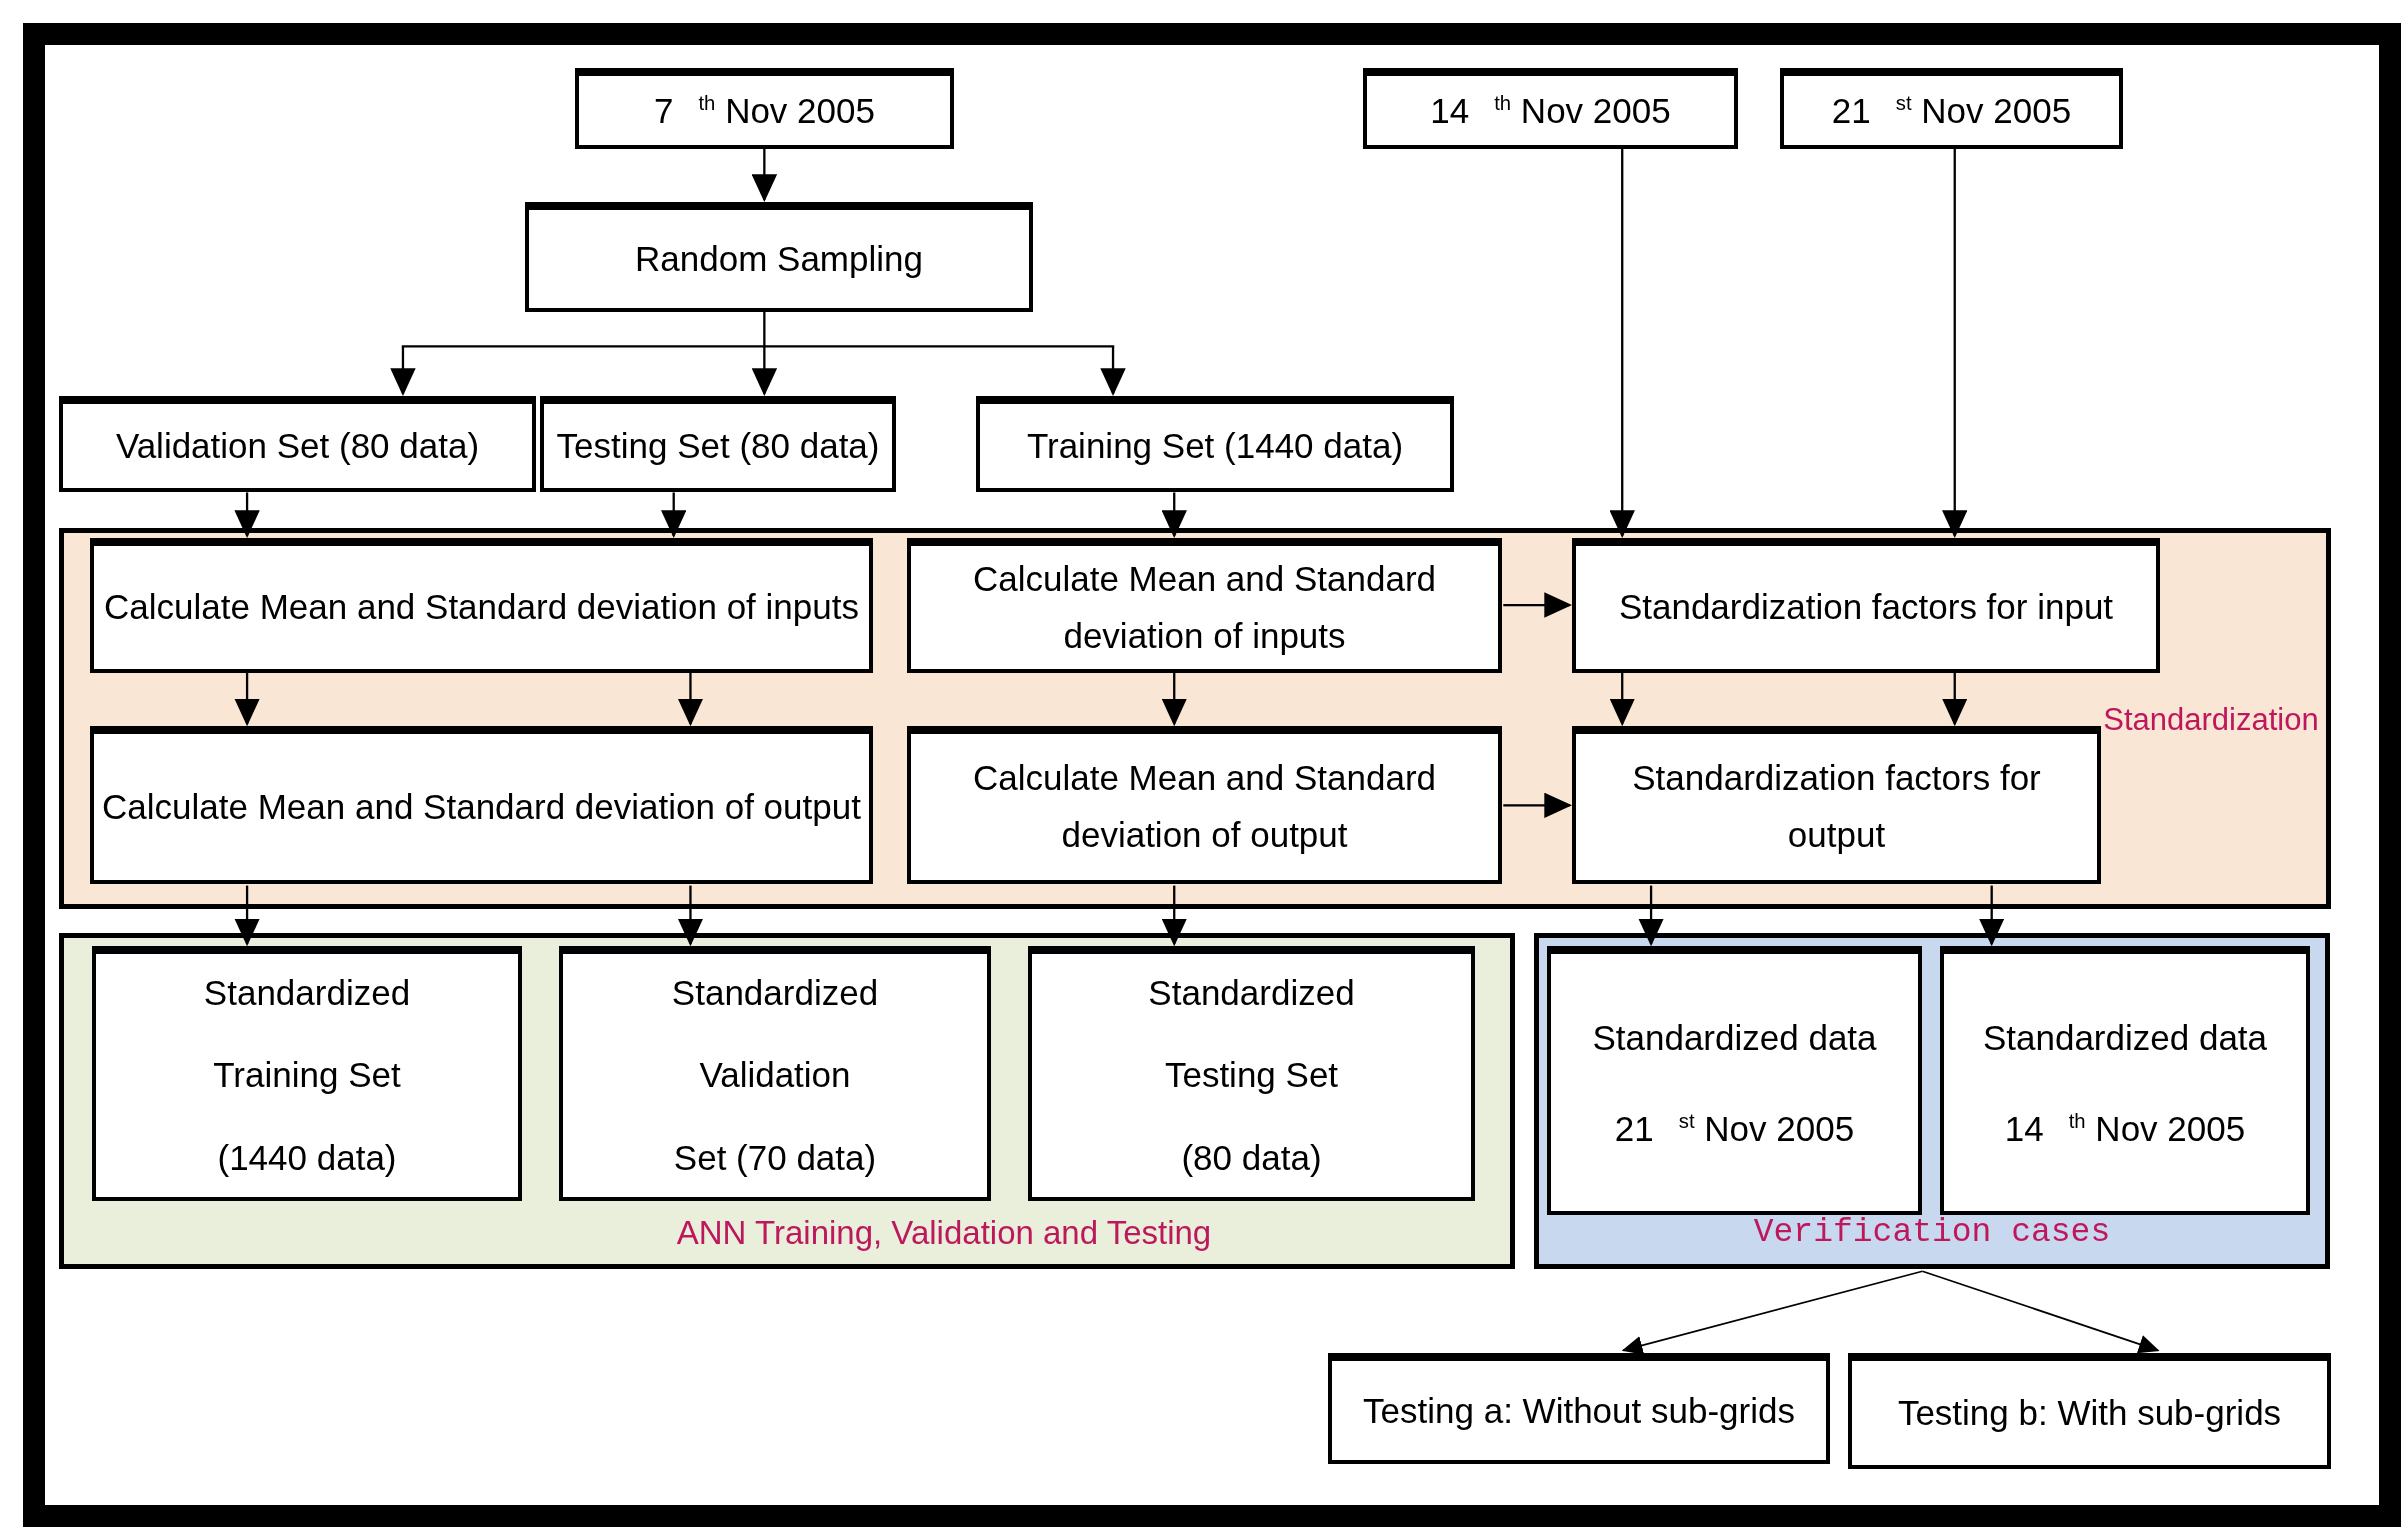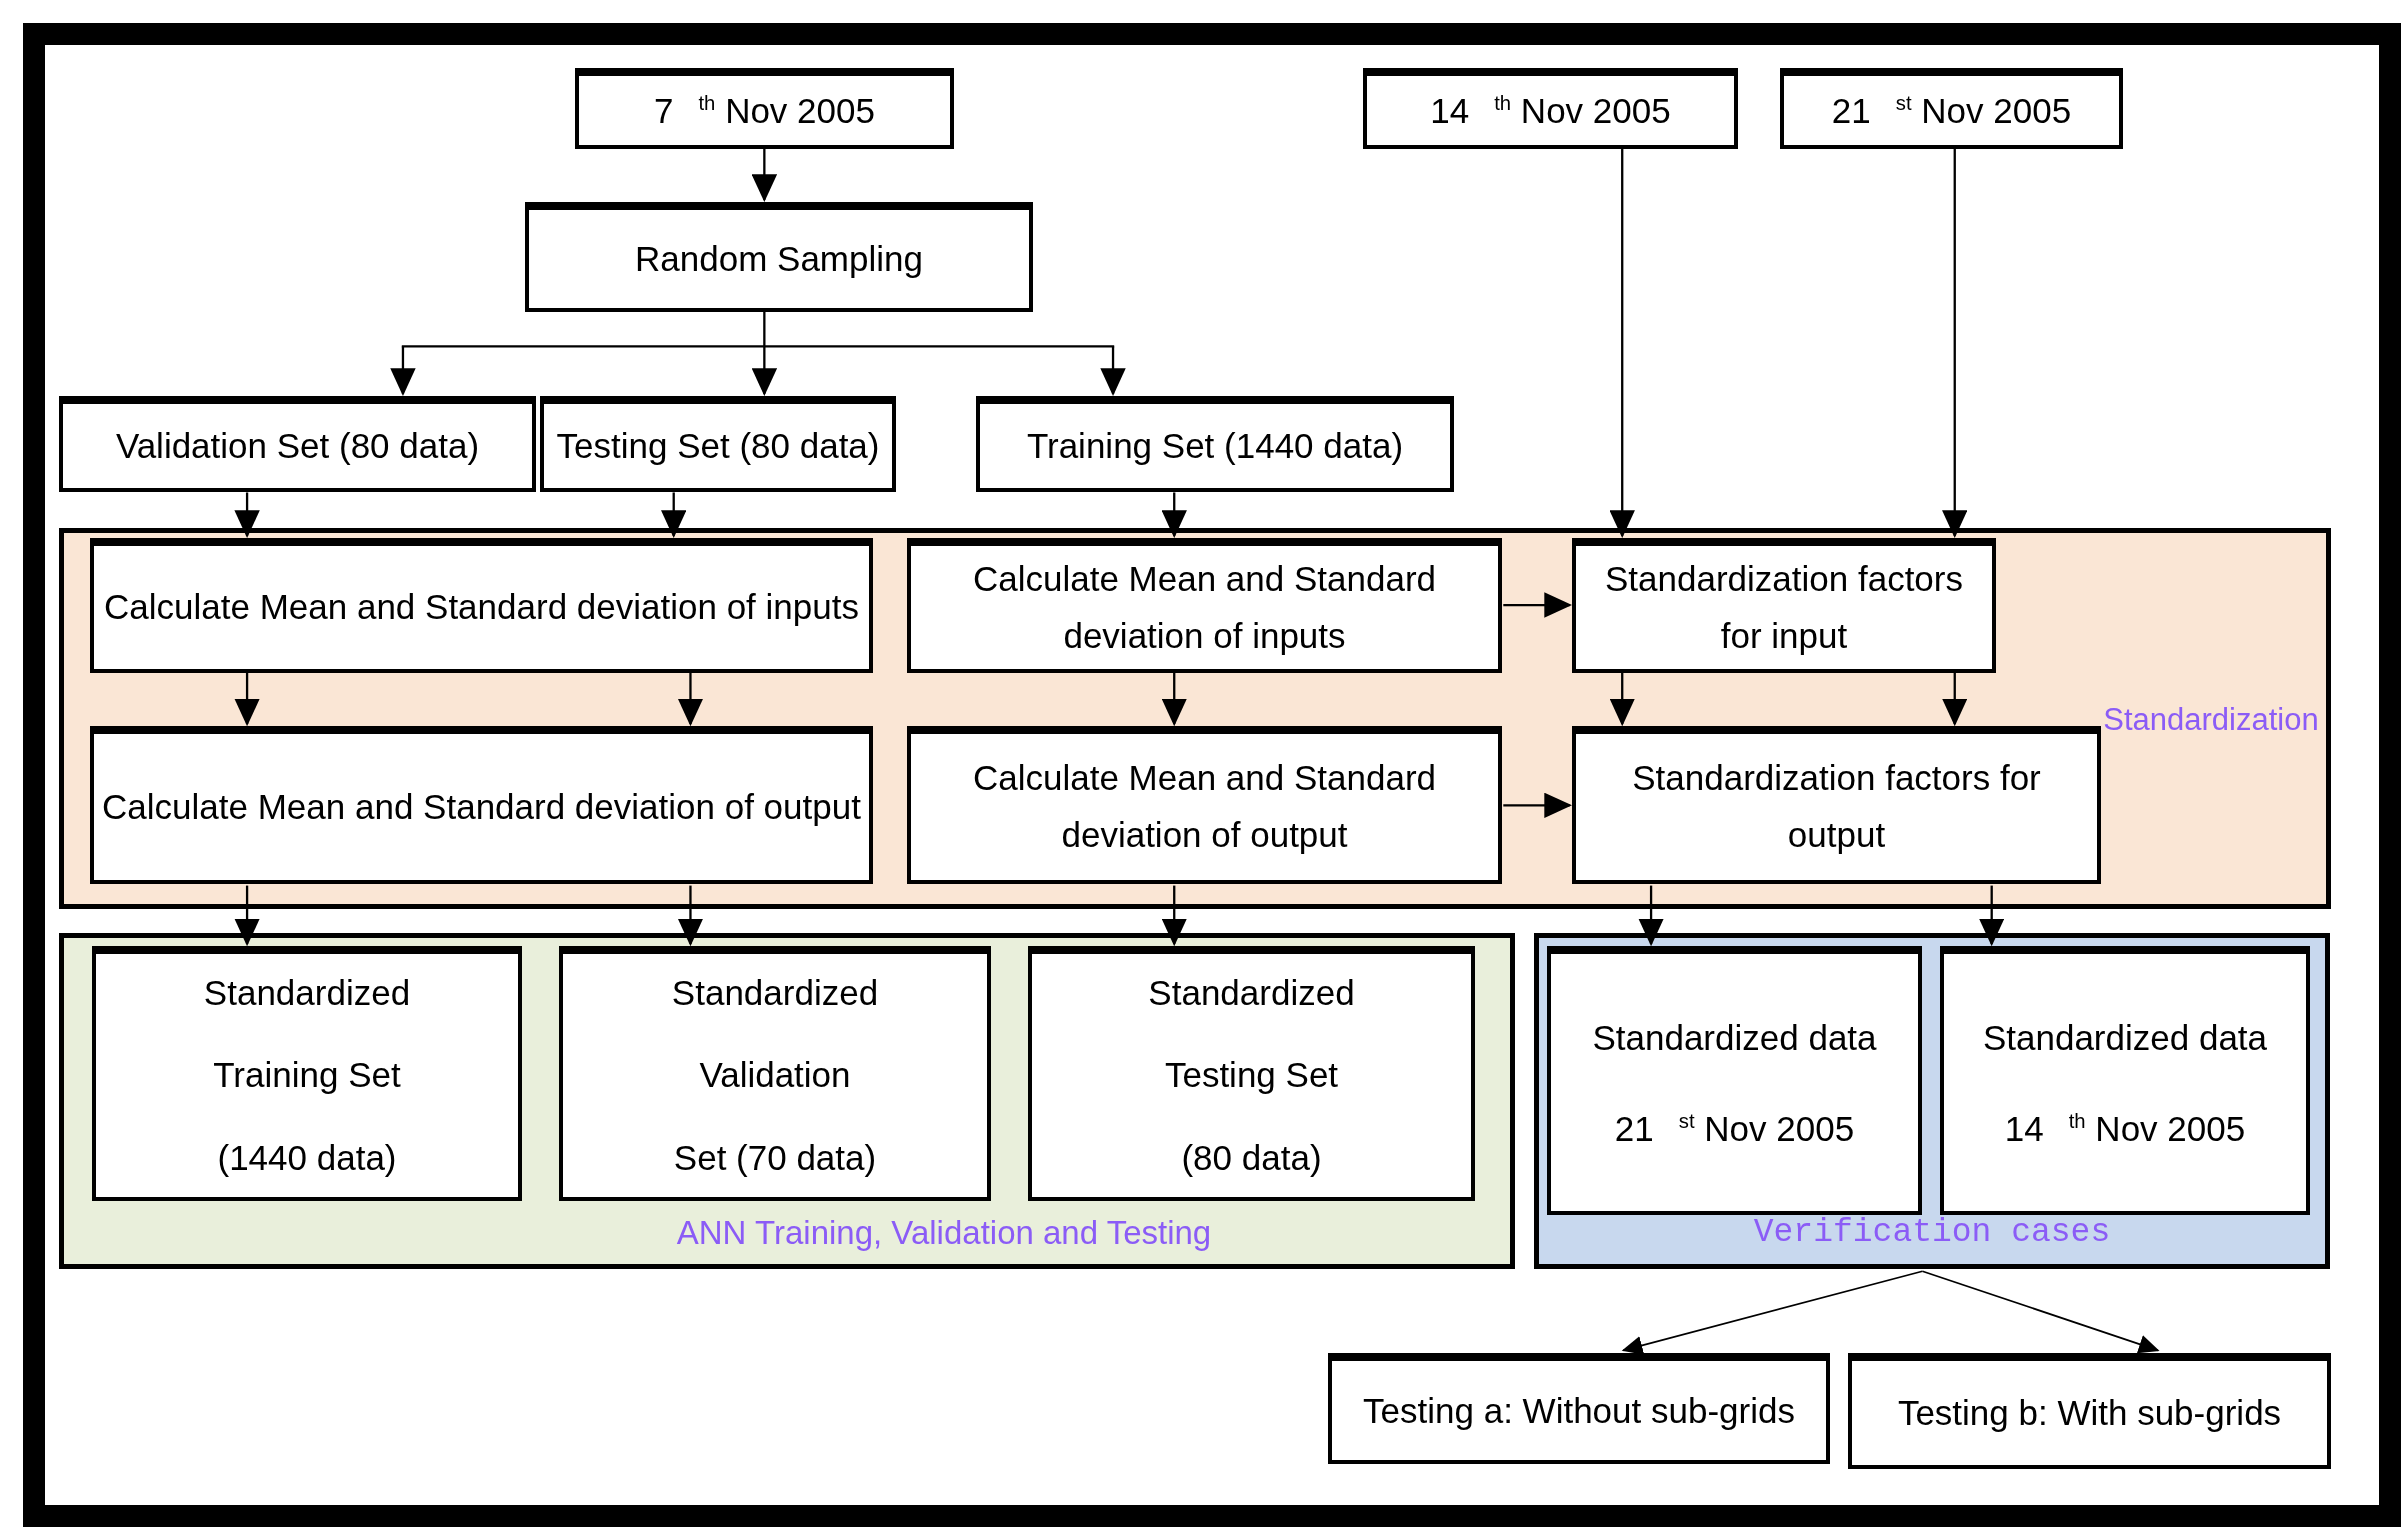--- a/index.html
+++ b/index.html
@@ -27,34 +27,34 @@
   .n-date21{left:1780px;top:68px;width:343px;height:81px;}
   .n-rs    {left:525px; top:202px;width:508px;height:110px;}
   .n-vset  {left:59px; top:396px;width:477px;height:96px;}
   .n-tset  {left:540px; top:396px;width:356px;height:96px;}
   .n-trset {left:976px;top:396px;width:478px;height:96px;}
 
   .n-l1{left:90px; top:538px; width:783px;height:135px;}
   .n-l2{left:90px; top:726px;width:783px;height:158px;}
   .n-m1{left:907px;top:538px; width:595px;height:135px;}
   .n-m2{left:907px;top:726px;width:595px;height:158px;}
-  .n-r1{left:1572px;top:538px; width:424px; height:135px;}
+  .n-r1{left:1572px;top:538px; width:588px; height:135px;}
   .n-r2{left:1572px;top:726px;width:529px; height:158px;}
 
   .n-g1{left:92px; top:946px;width:430px;height:255px;line-height:2.35;}
   .n-g2{left:559px; top:946px;width:432px;height:255px;line-height:2.35;}
   .n-g3{left:1028px;top:946px;width:447px;height:255px;line-height:2.35;}
 
   .n-b1{left:1547px;top:946px;width:375px;height:269px;line-height:2.6;}
   .n-b2{left:1940px;top:946px;width:370px;height:269px;line-height:2.6;}
 
   .n-t1{left:1328px;top:1353px;width:502px;height:111px;}
   .n-t2{left:1848px;top:1353px;width:483px;height:116px;}
 
-  .lbl{position:absolute;font-size:33px;text-align:center;z-index:2;color:#8b5cf6;}
+  .lbl{position:absolute;font-size:33px;text-align:center;z-index:2;color:#be185d;}
   .lbl-std{left:2087px;top:702px;width:248px;font-size:31px;white-space:nowrap;}
   .lbl-ann{left:66px; top:1214px;width:1756px;}
   .lbl-ver{left:1534px;top:1214px;width:796px;font-family:Liberation Mono, monospace;}
 
   sup{font-size:58%;vertical-align:super;line-height:0;margin-left:25px;}
   svg.arrows{position:absolute;left:0;top:0;z-index:3;pointer-events:none;}
 </style>
 </head>
 <body>
 

